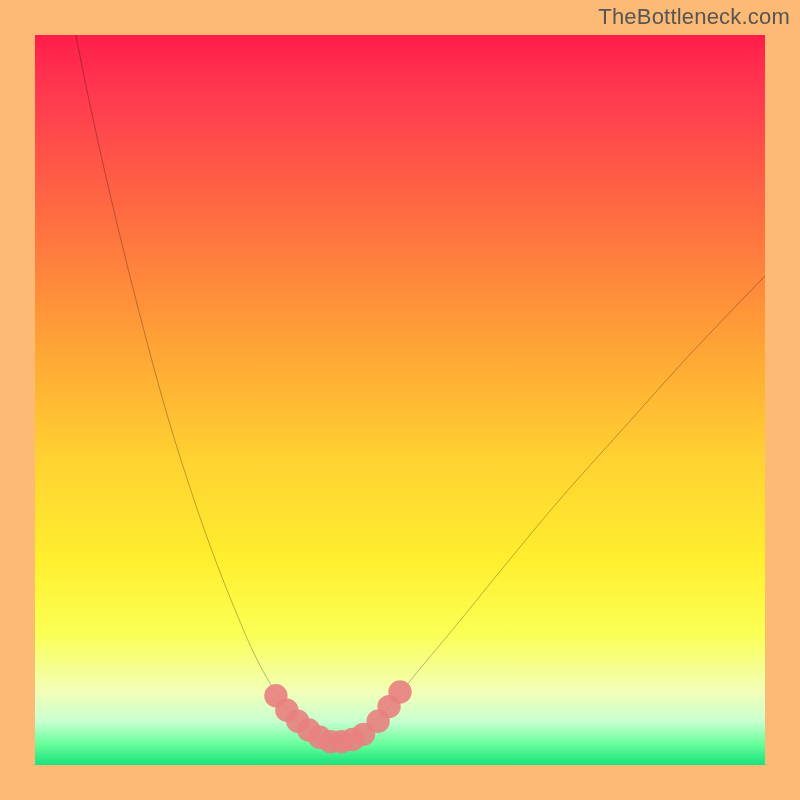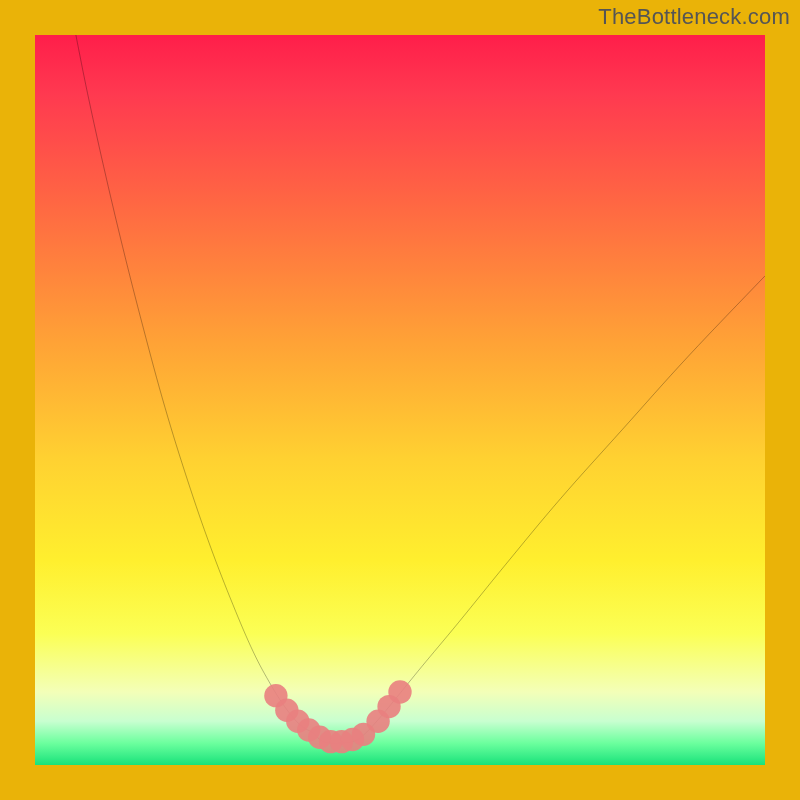--- a/index.html
+++ b/index.html
@@ -8,21 +8,21 @@
     width: 800px;
     height: 800px;
     background: #000;
     overflow: hidden;
     font-family: Arial, Helvetica, sans-serif;
   }
   .frame {
     position: relative;
     width: 800px;
     height: 800px;
-    background: #eab308;
+    background: #fdba74;
   }
   .watermark {
     position: absolute;
     top: 4px;
     right: 10px;
     color: #555;
     font-size: 22px;
     font-weight: 500;
     letter-spacing: 0.2px;
     z-index: 10;

